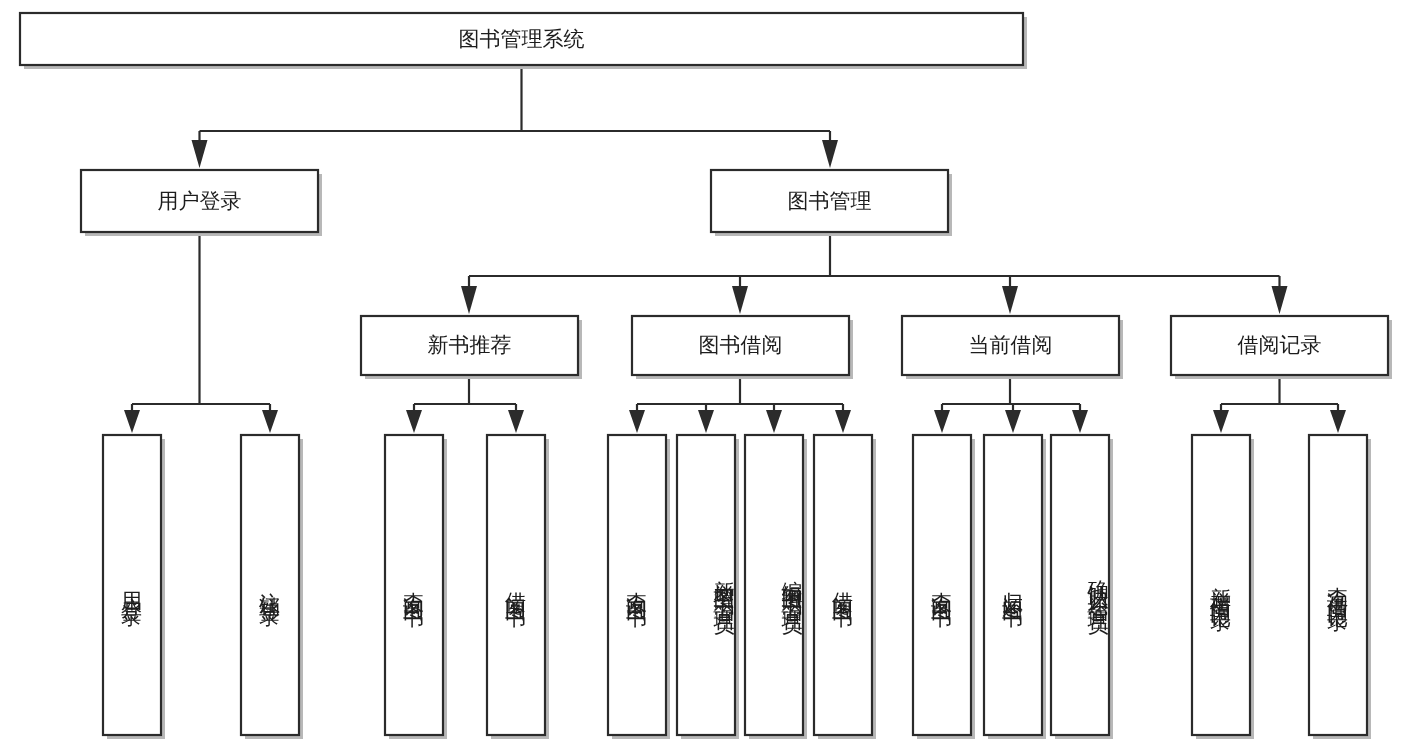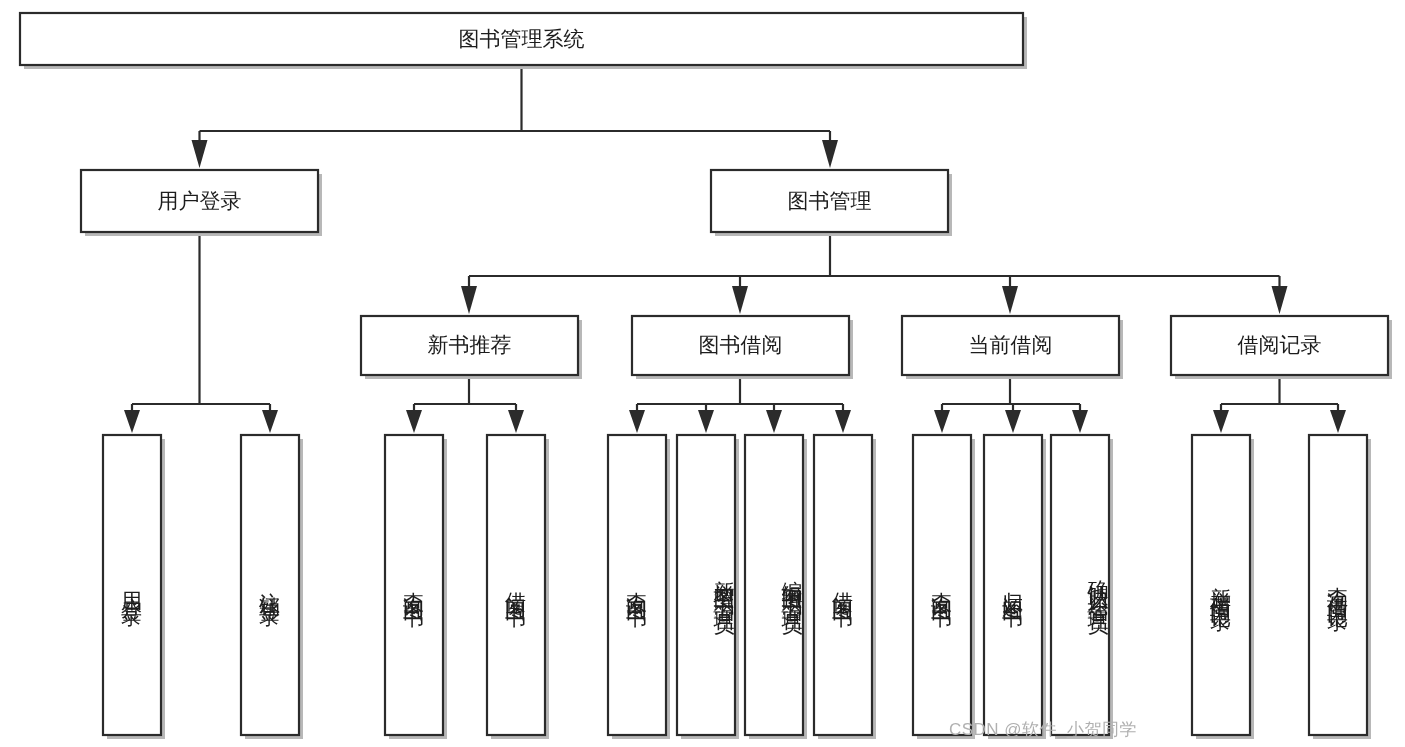--- a/index.html
+++ b/index.html
@@ -259,15 +259,14 @@
   <div class="leaf-label-wrap" style="left:913px; top:435px; width:58px; height:300px;">查询图书</div>
 
   <div class="leaf-label-wrap" style="left:984px; top:435px; width:58px; height:300px;">归还图书</div>
 
   <div class="leaf-label-wrap" style="left:1051px; top:435px; width:58px; height:300px; align-items:flex-start;">确认归还（管理员）</div>
 
   <div class="leaf-label-wrap" style="left:1192px; top:435px; width:58px; height:300px;">新增借阅记录</div>
 
   <div class="leaf-label-wrap" style="left:1309px; top:435px; width:58px; height:300px;">查询借阅记录</div>
 
-  <div class="watermark">CSDN @软件_小贺同学</div>
 
 </div>
 
 </body></html>

